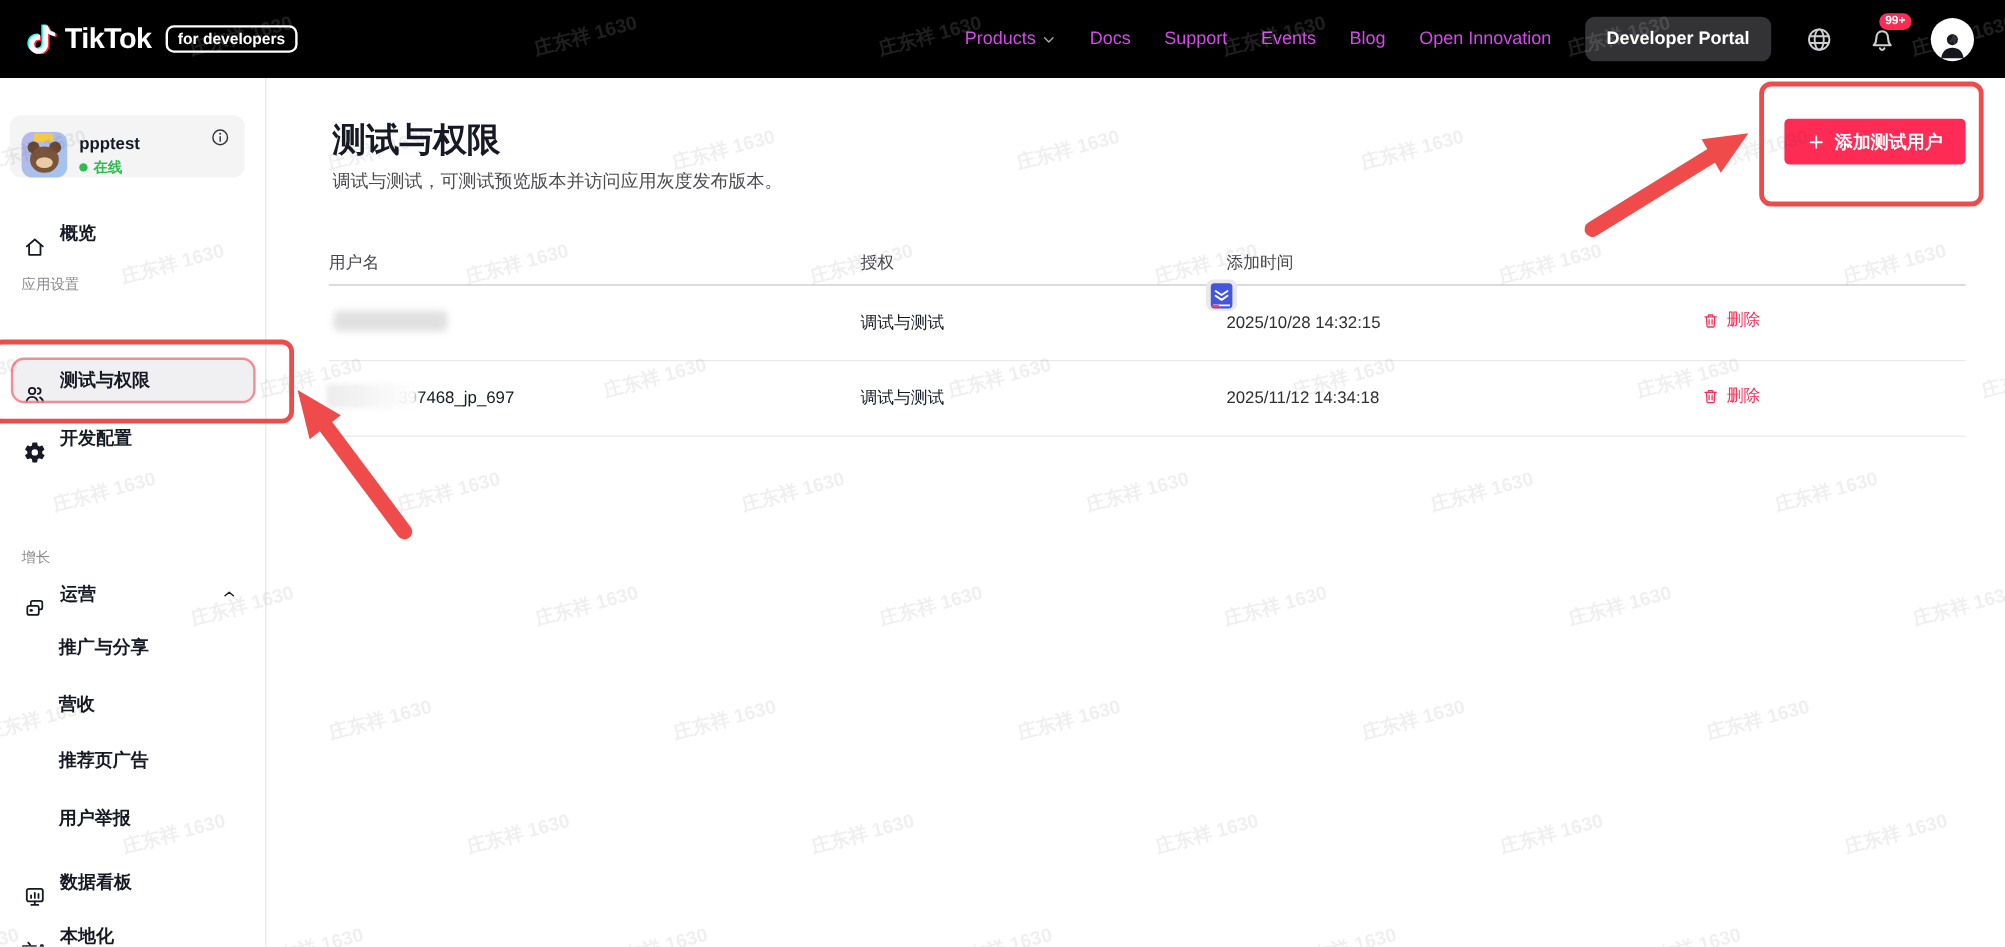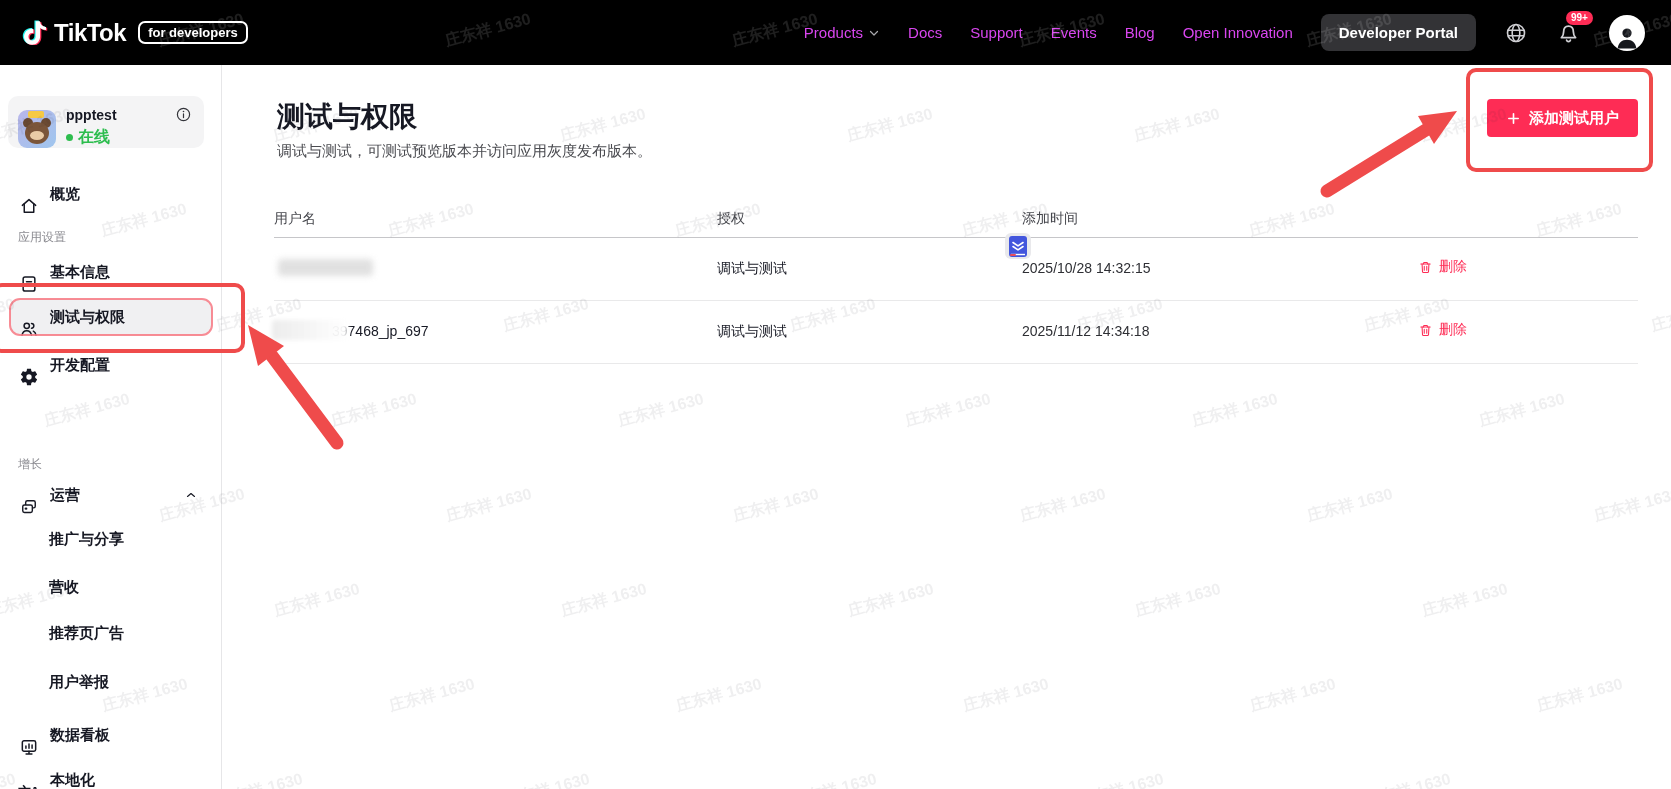--- a/index.html
+++ b/index.html
@@ -39,21 +39,21 @@
               border-radius:10px; display:flex; align-items:flex-end; padding:0 10px; gap:10px; }
   .app-avatar { width:38px; height:38px; border-radius:9px; overflow:hidden; position:relative;
                 background:linear-gradient(135deg,#b9b6ea,#9fc6ee); flex:none; }
   .bear-ear { position:absolute; width:10px; height:10px; border-radius:50%; background:#6b4a33; top:8px; }
   .bear-head { position:absolute; left:7px; top:12px; width:24px; height:22px; border-radius:50%; background:#7a553a; }
   .bear-muzzle { position:absolute; left:12px; top:21px; width:14px; height:9px; border-radius:50%; background:#e9cba6; }
   .bear-tag { position:absolute; left:10px; top:1px; width:16px; height:7px; background:#f6c944; border-radius:2px; }
   .app-name { font-size:14px; font-weight:700; color:#161823; line-height:17px; }
   .app-status { display:flex; align-items:center; gap:5px; margin-top:3px; }
   .dot { width:7px; height:7px; border-radius:50%; }
-  .status-txt { font-size:16px; font-weight:600; }
+  .status-txt { font-size:12px; font-weight:600; }
   .info-btn { position:absolute; right:12px; top:10px; cursor:pointer; display:flex; }
 
   .side-item { position:absolute; left:10px; width:202px; height:36px; display:flex;
                align-items:center; gap:11px; padding-left:8px; font-size:15px; font-weight:600;
                color:#161823; cursor:pointer; border-radius:10px; }
   .side-item .ic { display:flex; width:21px; justify-content:center; flex:none;margin-top:24px; }
   .side-section { position:absolute; left:18px; font-size:12px; color:#8a8a90; font-weight:400; }
   .side-sub { padding-left:39px; font-weight:600; }
   .active-pill { background:#f0f0f2; outline:2px solid rgba(247,120,130,0.85); outline-offset:-1px; }
   .chev-up { margin-left:auto; margin-right:14px; display:flex; }
@@ -242,29 +242,20 @@
         <svg width="20" height="20" viewBox="0 0 24 24" fill="none" stroke="#161823" stroke-width="1.8" stroke-linecap="round" stroke-linejoin="round">
           <path d="M4 11.2L12 4.3l8 6.9"></path>
             <path d="M6.3 9.6v10h11.4v-10"></path>
         </svg>
       </span>
       <span>概览</span>
     </div>
 
     <div class="side-section" style="top:164px;">应用设置</div>
 
-    <div class="side-item" style="top:189px;">
-      <span class="ic">
-        <svg width="20" height="20" viewBox="0 0 24 24" fill="none" stroke="#161823" stroke-width="1.8" stroke-linecap="round">
-          <rect x="5" y="3.5" width="14" height="17" rx="2.2"></rect>
-            <path d="M9 9.2h6M9 13.2h6"></path>
-        </svg>
-      </span>
-      <span>基本信息</span>
-    </div>
 
     <div class="side-item active-pill" style="top:234px;">
       <span class="ic">
         <svg width="20" height="20" viewBox="0 0 24 24" fill="none" stroke="#161823" stroke-width="1.8" stroke-linecap="round" stroke-linejoin="round">
           <circle cx="9.3" cy="8.2" r="3.2"></circle>
             <path d="M3.6 19.4c.6-3.5 2.9-5.4 5.7-5.4s5.1 1.9 5.7 5.4"></path>
           <path d="M15 5.4a2.7 2.7 0 0 1 0 5.6M17.2 14.6c1.7.9 2.8 2.5 3.2 4.8"></path>
         </svg>
       </span>
       <span>测试与权限</span>

